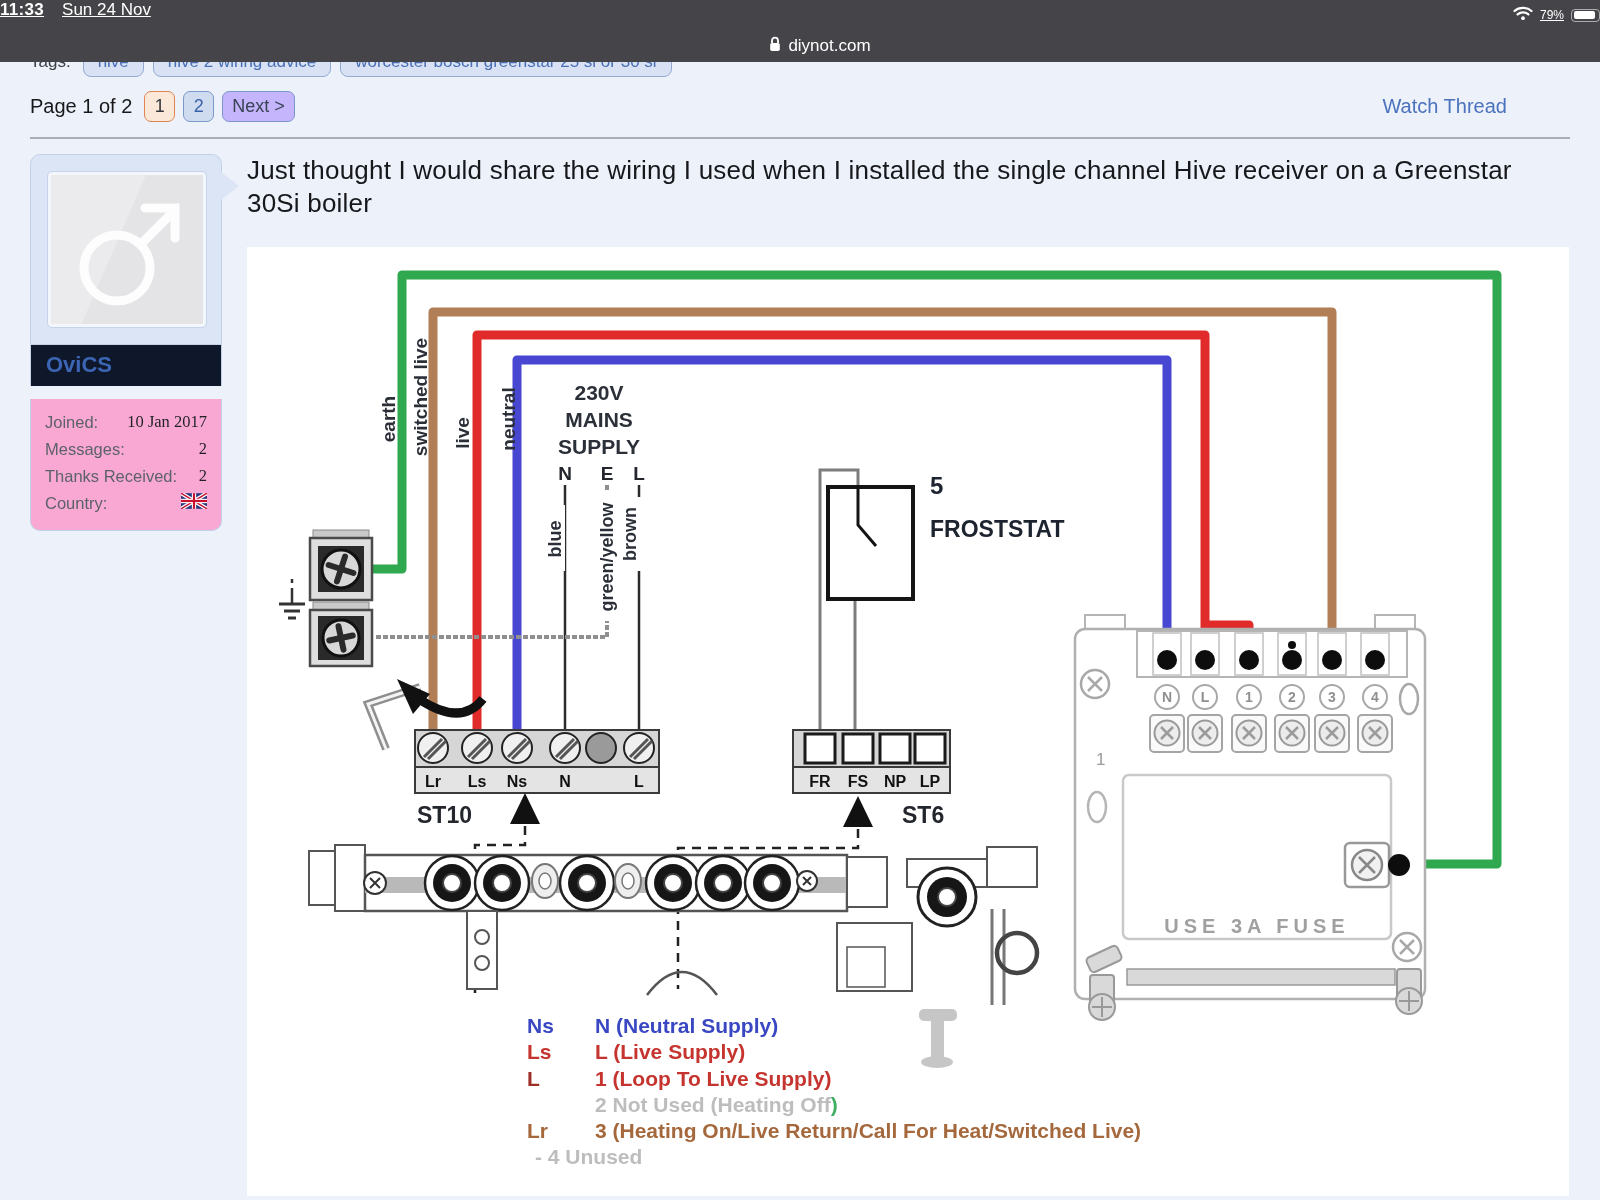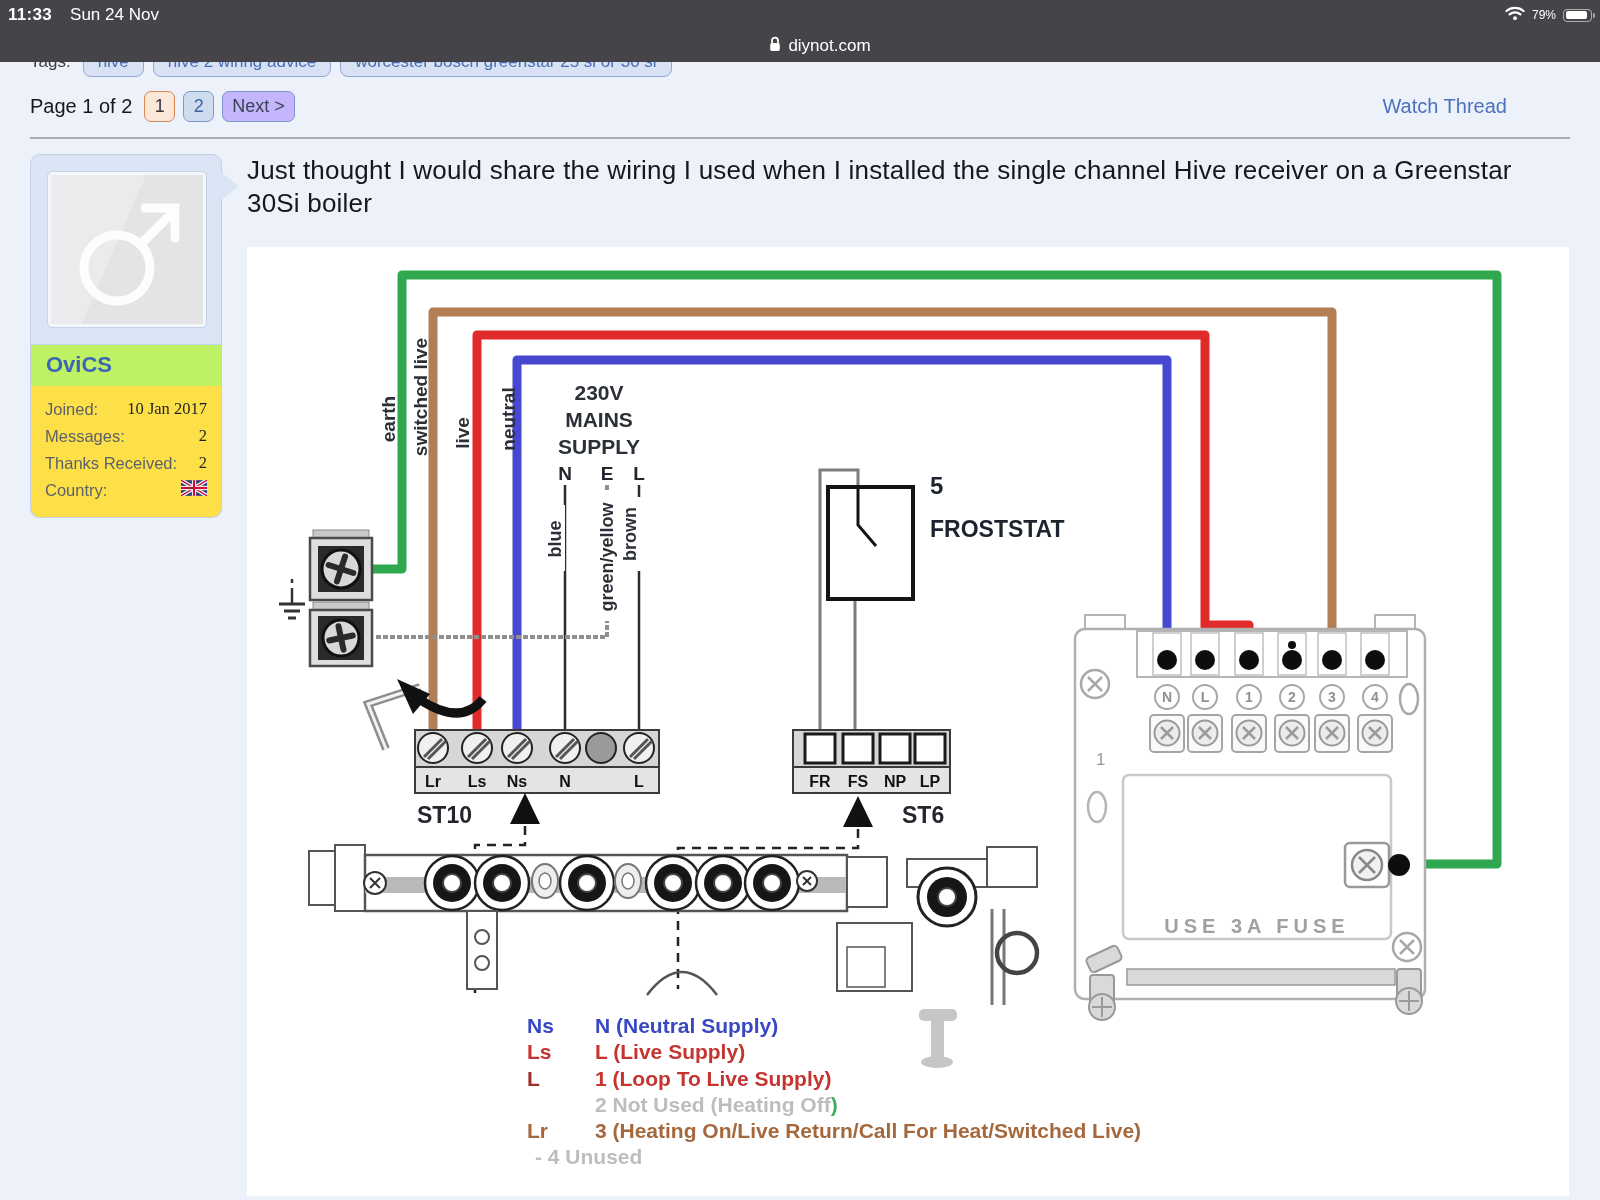--- a/index.html
+++ b/index.html
@@ -2,21 +2,21 @@
 <html><head>
 <meta charset="utf-8">
 <style>
   * { margin:0; padding:0; box-sizing:border-box; }
   html,body { width:1600px; height:1200px; overflow:hidden; }
   body { font-family:"Liberation Sans", sans-serif; background:#edf1f9; }
   .screen { width:1600px; height:1200px; overflow:hidden; position:relative; background:#edf1f9; }
 
   
   .topbar { position:relative; z-index:10; background:#454549; color:#fff; height:62px; }
-  .statusrow { height:30px; display:flex; align-items:center; padding:0 8px; }
+  .statusrow { height:30px; display:flex; padding:0 0;text-decoration:underline; }
   .status-time { font-size:17px; font-weight:bold; letter-spacing:.3px; }
   .status-date { font-size:17px; margin-left:18px; }
   .status-right { margin-left:auto; display:flex; align-items:center; gap:7px; }
   .battery-pct { font-size:12px; }
   .battery { width:29px; height:13px; border:1.5px solid rgba(255,255,255,.55); border-radius:4px; position:relative; }
   .battery .fill { position:absolute; left:1.5px; top:1.5px; bottom:1.5px; width:79%; background:#fff; border-radius:2px; }
   .battery .tip { position:absolute; right:-4px; top:3.5px; width:2.5px; height:5px; background:rgba(255,255,255,.55); border-radius:0 2px 2px 0; }
   .urlrow { height:32px; display:flex; align-items:center; justify-content:center; gap:7px; font-size:17px; color:#fff;padding-left:40px; }
 
   
@@ -34,22 +34,22 @@
   .pg-next { background:#c4b5fd; border:1.5px solid #7b98cb; color:#3a4353; }
   .watch-thread { margin-left:auto; padding-right:63px; font-size:20px; color:#4a72bd; }
   .divider { height:1.5px; background:#a9aeb6; margin:15px 30px 0 30px; }
 
   
   .post { display:flex; margin:15px 30px 0 30px; }
   .user-card { width:192px; flex:0 0 192px; position:relative; }
   .uc-top { background:#dbe5f5; border:1px solid #c2d0e8; border-radius:10px 10px 0 0; padding:17px; }
   .bubble-tip { position:absolute; right:-17px; top:18px; width:0; height:0; border-top:14px solid transparent; border-bottom:14px solid transparent; border-left:18px solid #dbe5f5; }
   .avatar-box { width:158px; height:155px; background:#e4e4e6; border:3px solid #f3f6fb; outline:1px solid #c6d3ea; border-radius:4px; overflow:hidden; }
-  .uc-name { background:#bef264; border-left:1px solid #c2d0e8; border-right:1px solid #c2d0e8; padding:7px 15px 8px 15px; font-size:22px; font-weight:bold; color:#3c66b5; }
-  .uc-details { background:#fde047; border:1px solid #c2d0e8; border-top:none; border-radius:0 0 10px 10px; padding:10px 14px 12px 14px; }
+  .uc-name { background:#0f172a; border-left:1px solid #c2d0e8; border-right:1px solid #c2d0e8; padding:7px 15px 8px 15px; font-size:22px; font-weight:bold; color:#3c66b5; }
+  .uc-details { background:#f9a8d4; border:1px solid #c2d0e8; border-top:none; border-radius:0 0 10px 10px; padding:10px 14px 12px 14px;margin-top:13px; }
   .uc-row { display:flex; justify-content:space-between; align-items:center; font-size:16.5px; padding:3.5px 0; }
   .uc-row .lbl { color:#5d6169; }
   .uc-row .val { color:#1f2125;font-family:Liberation Serif, serif; }
 
   .post-content { margin-left:25px; flex:1; }
   .post-body { font-size:26px; line-height:33px; color:#16181c; max-width:1300px; letter-spacing:.2px; }
   .diagram-wrap { margin-top:27px; background:#fff; width:1322px; }
   svg.diagram text { font-family:"Liberation Sans", sans-serif; }
 </style>
 </head>

